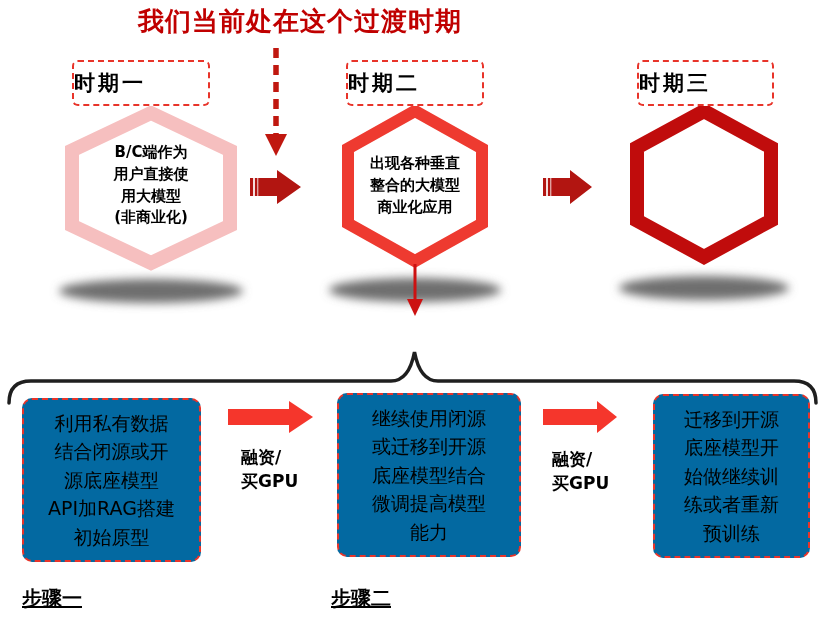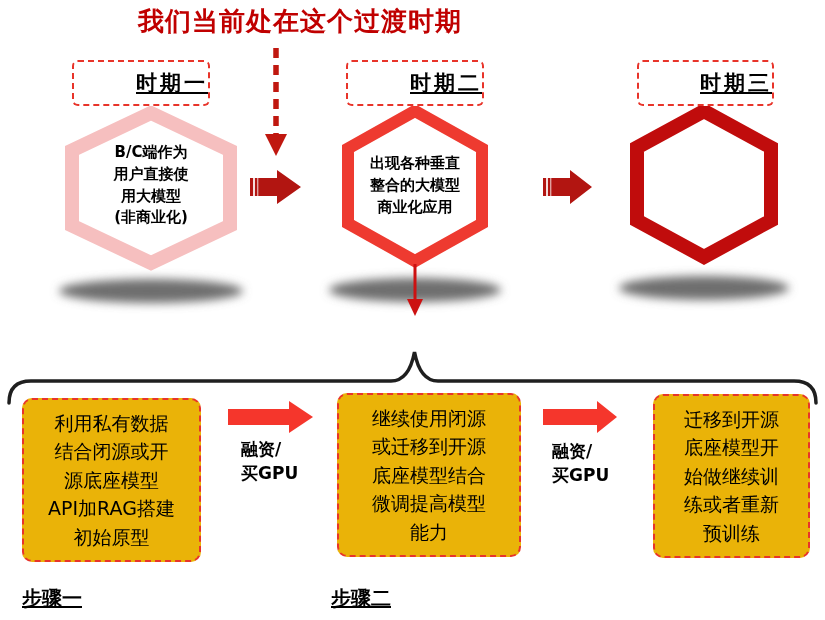--- a/index.html
+++ b/index.html
@@ -7,45 +7,45 @@
     position:relative;width:825px;height:620px;background:#ffffff;overflow:hidden;
     font-family:"DejaVu Sans",sans-serif;color:#000;
   }
   .abs{position:absolute;}
   .layer{position:absolute;left:0;top:0;}
   .title{
     left:120px;top:4px;width:360px;text-align:center;
     font-size:26px;font-weight:bold;color:#c00000;letter-spacing:1px;
   }
   .phase-label{
-    height:42px;display:flex;align-items:center;justify-content:flex-end;
+    height:42px;display:flex;align-items:center;justify-content:flex-start;
     border:2.5px dashed #e8342a;border-radius:6px;background:#fff;
-    font-size:21px;font-weight:bold;letter-spacing:3px;text-decoration:underline;
+    font-size:21px;font-weight:bold;letter-spacing:3px;
   }
   .hex-text{
     text-align:center;font-size:15px;font-weight:bold;line-height:1.45;
     white-space:pre-line;
   }
   .caption{
     left:300px;top:312px;width:300px;text-align:center;
     font-size:21px;font-weight:bold;color:#c00000;letter-spacing:1px;
   }
   .step-box{
-    border:2.5px dashed #e8342a;border-radius:10px;background:#eab308;
+    border:2.5px dashed #e8342a;border-radius:10px;background:#0369a1;
     display:flex;align-items:center;justify-content:center;
   }
   .step-text{
     text-align:center;font-size:19px;line-height:1.5;white-space:pre-line;
     font-weight:500;
   }
   .step-label{
     text-align:left;font-size:20px;font-weight:bold;text-decoration:underline;
   }
   .funding-label{
-    font-size:17px;font-weight:600;line-height:1.4;white-space:pre-line;
+    font-size:17px;font-weight:600;line-height:1.4;white-space:pre-line;margin-top:8px;
   }
 </style>
 </head>
 <body>
 
 <div class="canvas">
 
   <svg class="layer" width="825" height="620" viewBox="0 0 825 620">
     <defs>
       <filter id="soft" x="-50%" y="-50%" width="200%" height="200%">

